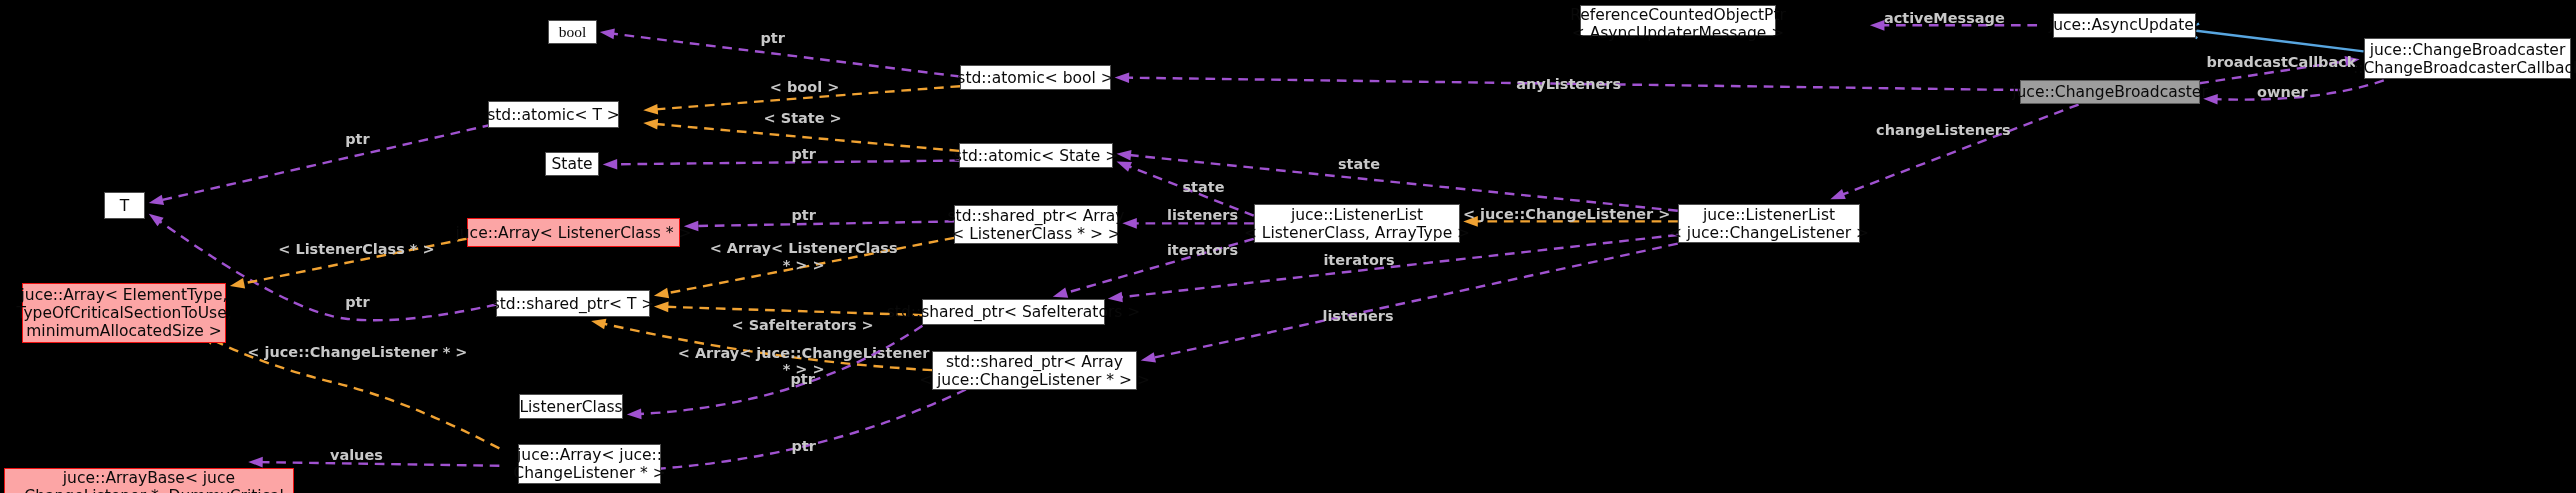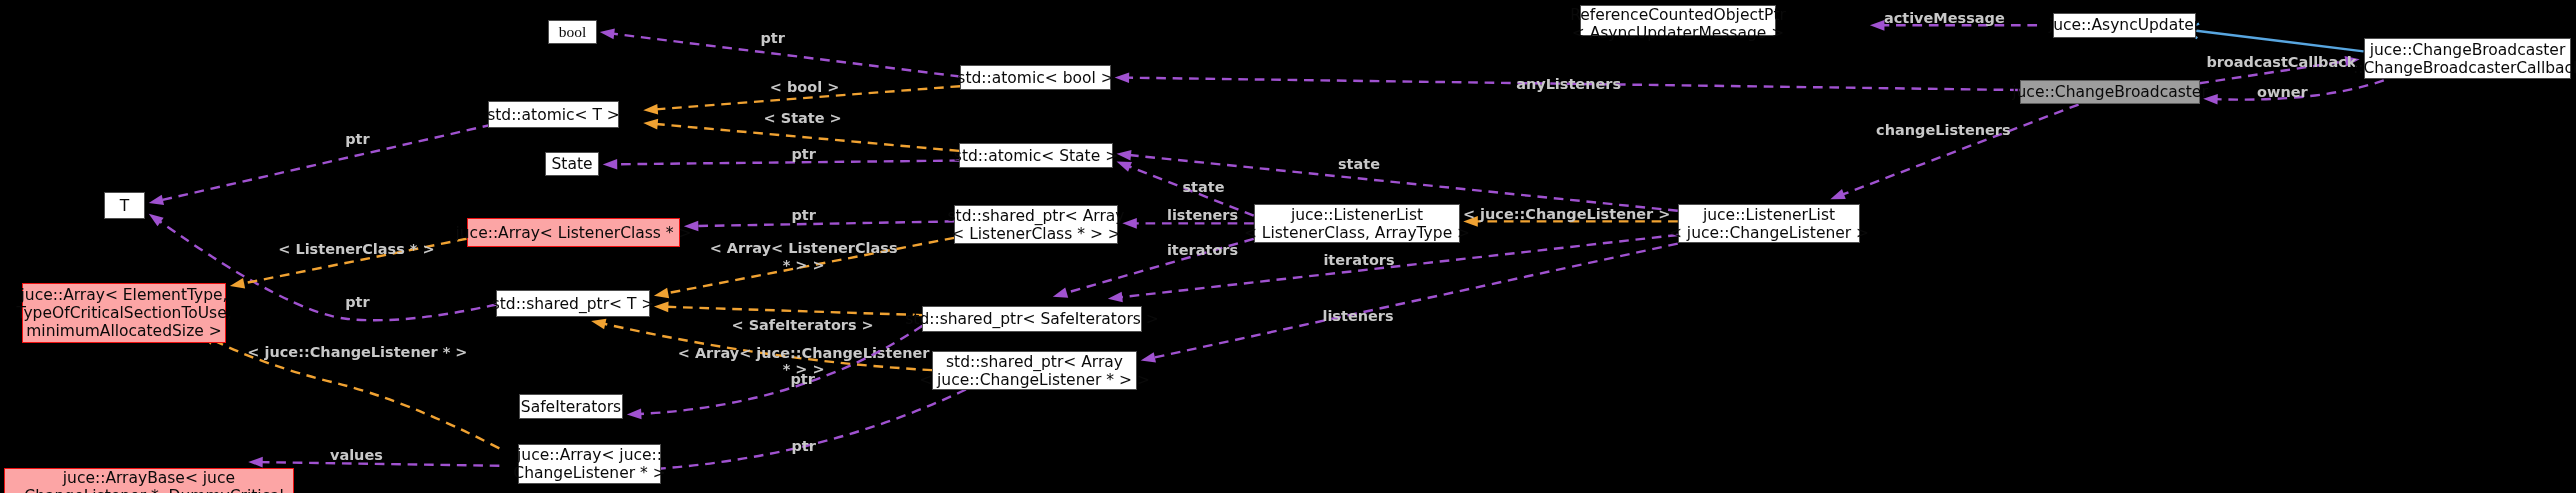--- a/index.html
+++ b/index.html
@@ -160,29 +160,29 @@
         <div>&lt; juce::ChangeListener &gt;</div>
       </div>
       <div class="node red" style="left: 22px; top: 283px; width: 204px; height: 60px;">
         <div>juce::Array&lt; ElementType,</div>
         <div>TypeOfCriticalSectionToUse,</div>
         <div>minimumAllocatedSize &gt;</div>
       </div>
       <div class="node" style="left: 496px; top: 290px; width: 154px; height: 27px;">
         <div>std::shared_ptr&lt; T &gt;</div>
       </div>
-      <div class="node" style="left: 922px; top: 306px; width: 220px; height: 26px;">
+      <div class="node" style="left: 922px; top: 299px; width: 183px; height: 26px;">
         <div>std::shared_ptr&lt; SafeIterators &gt;</div>
       </div>
       <div class="node" style="left: 932px; top: 351px; width: 205px; height: 39px;">
         <div>std::shared_ptr&lt; Array</div>
         <div>&lt; juce::ChangeListener * &gt; &gt;</div>
       </div>
       <div class="node" style="left: 519px; top: 394px; width: 104px; height: 25px;">
-        <div>SafeIterators</div>
+        <div>ListenerClass</div>
       </div>
       <div class="node" style="left: 518px; top: 444px; width: 143px; height: 40px;">
         <div>juce::Array&lt; juce::</div>
         <div>ChangeListener * &gt;</div>
       </div>
       <div class="node red" style="left: 3.9px; top: 434px; width: 290px; height: 55px; margin-top: 34px;">
         <div>juce::ArrayBase&lt; juce</div>
         <div>::ChangeListener *, DummyCritical</div>
         <div>Section &gt;</div>
       </div>

